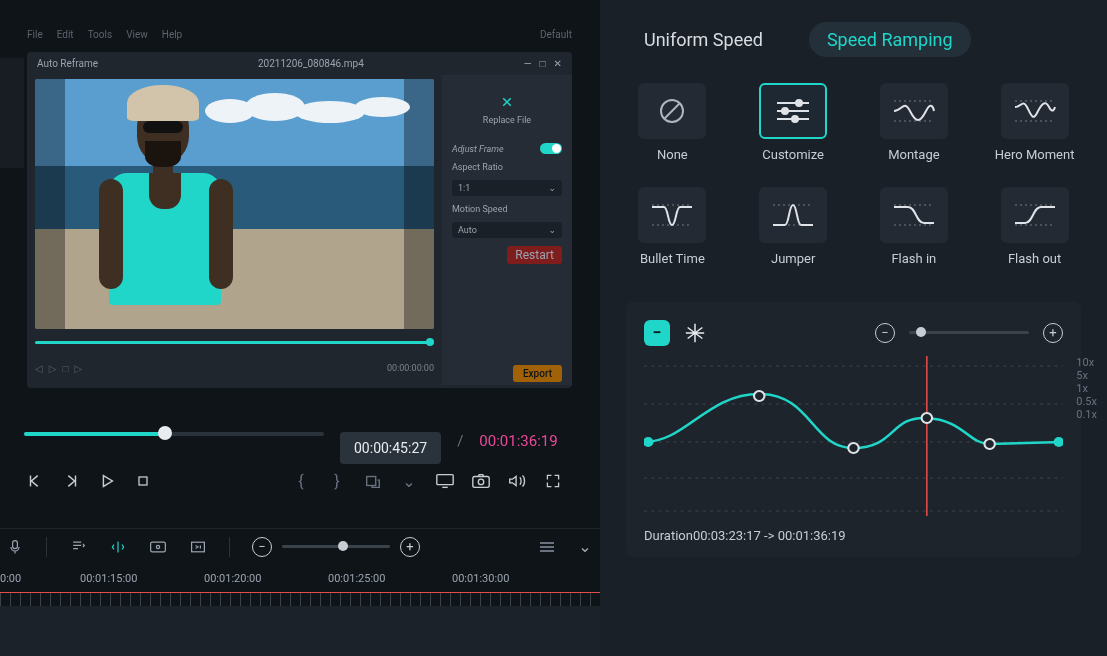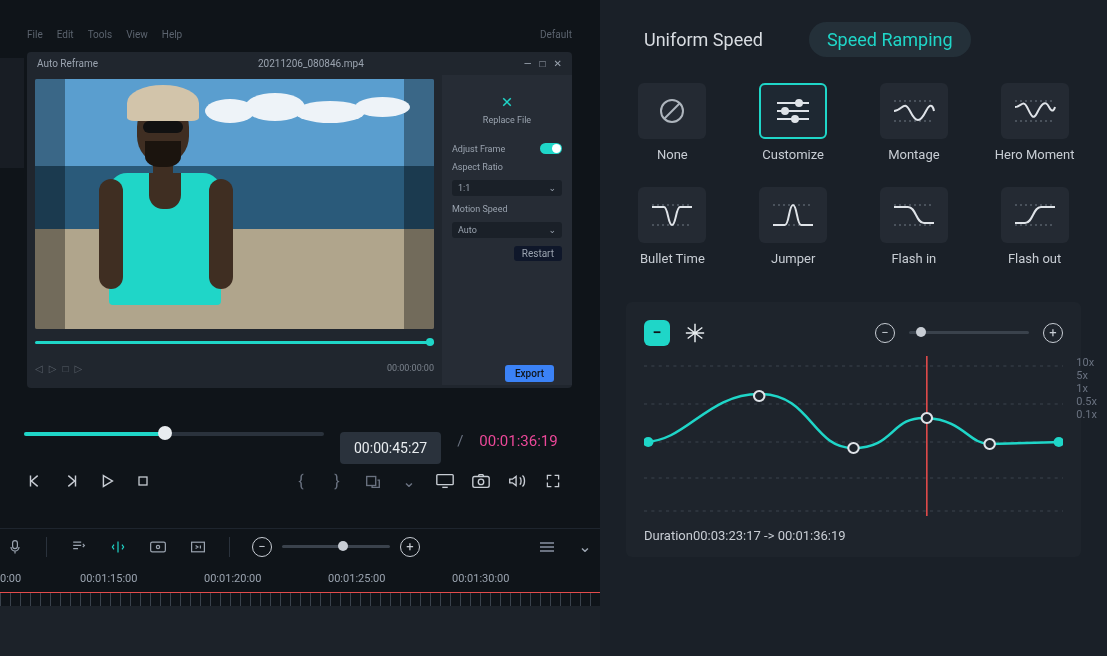--- a/index.html
+++ b/index.html
@@ -35,26 +35,26 @@
 .clouds .c4{left:150px;top:8px;width:55px;height:20px}
 .reframe-scrub { height:26px; display:flex; align-items:center; gap:6px; font-size:9px; color:#7a828c; }
 .reframe-scrub .track{flex:1;height:3px;background:#1fd6c8;border-radius:2px;position:relative;}
 .reframe-scrub .track::after{content:"";position:absolute;right:0;top:-3px;width:8px;height:8px;background:#1fd6c8;border-radius:50%;}
 .mini-btns{display:flex;gap:6px;font-size:10px;}
 .mini-btns span{opacity:.6}
 
 .reframe-side { width:130px; background:#262c35; padding:8px 10px; font-size:9px; color:#9aa3af; display:flex; flex-direction:column; gap:8px; }
 .reframe-side .replace { display:flex; flex-direction:column; align-items:center; gap:4px; padding:10px 0; }
 .reframe-side .replace svg{width:18px;height:18px;}
-.reframe-side .row{display:flex;justify-content:space-between;align-items:center;}
+.reframe-side .row{display:flex;justify-content:space-between;align-items:center;font-style:italic;}
 .reframe-side .sel{background:#1a2028;border-radius:3px;padding:3px 6px;display:flex;justify-content:space-between;align-items:center;font-size:9px;}
 .reframe-side .toggle{width:22px;height:11px;background:#1fd6c8;border-radius:6px;position:relative;}
 .reframe-side .toggle::after{content:"";position:absolute;right:1px;top:1px;width:9px;height:9px;background:#fff;border-radius:50%;}
-.reframe-side .restart{align-self:flex-end;background:#0f172a;padding:2px 8px;border-radius:3px;font-size:10px;text-align:right;}
-.export-btn{position:absolute;right:18px;bottom:6px;background:#3b82f6;color:#0f1419;font-size:10px;padding:3px 10px;border-radius:3px;font-weight:500;}
+.reframe-side .restart{align-self:flex-end;background:#7f1d1d;padding:2px 8px;border-radius:3px;font-size:12px;text-align:right;}
+.export-btn{position:absolute;right:10px;bottom:6px;background:#a16207;color:#0f1419;font-size:10px;padding:3px 10px;border-radius:3px;font-weight:500;}
 
 
 .main-scrub { position:absolute; left:24px; top:432px; width:540px; display:flex; gap:16px; }
 .main-scrub .track{width:300px;height:4px;background:#2a323c;border-radius:2px;position:relative;}
 .main-scrub .track .fill{position:absolute;left:0;top:0;height:4px;width:47%;background:#1fd6c8;border-radius:2px;}
 .main-scrub .track .knob{position:absolute;left:47%;top:-6px;width:14px;height:14px;background:#e8ecef;border-radius:50%;transform:translateX(-50%);}
 .timebox{background:#2a323c;border-radius:4px;padding:8px 14px;font-size:14px;color:#e8ecef;}
 .slash{color:#6a7280;font-size:15px;}
 .tot{color:#ec4899;font-size:15px;}
 

